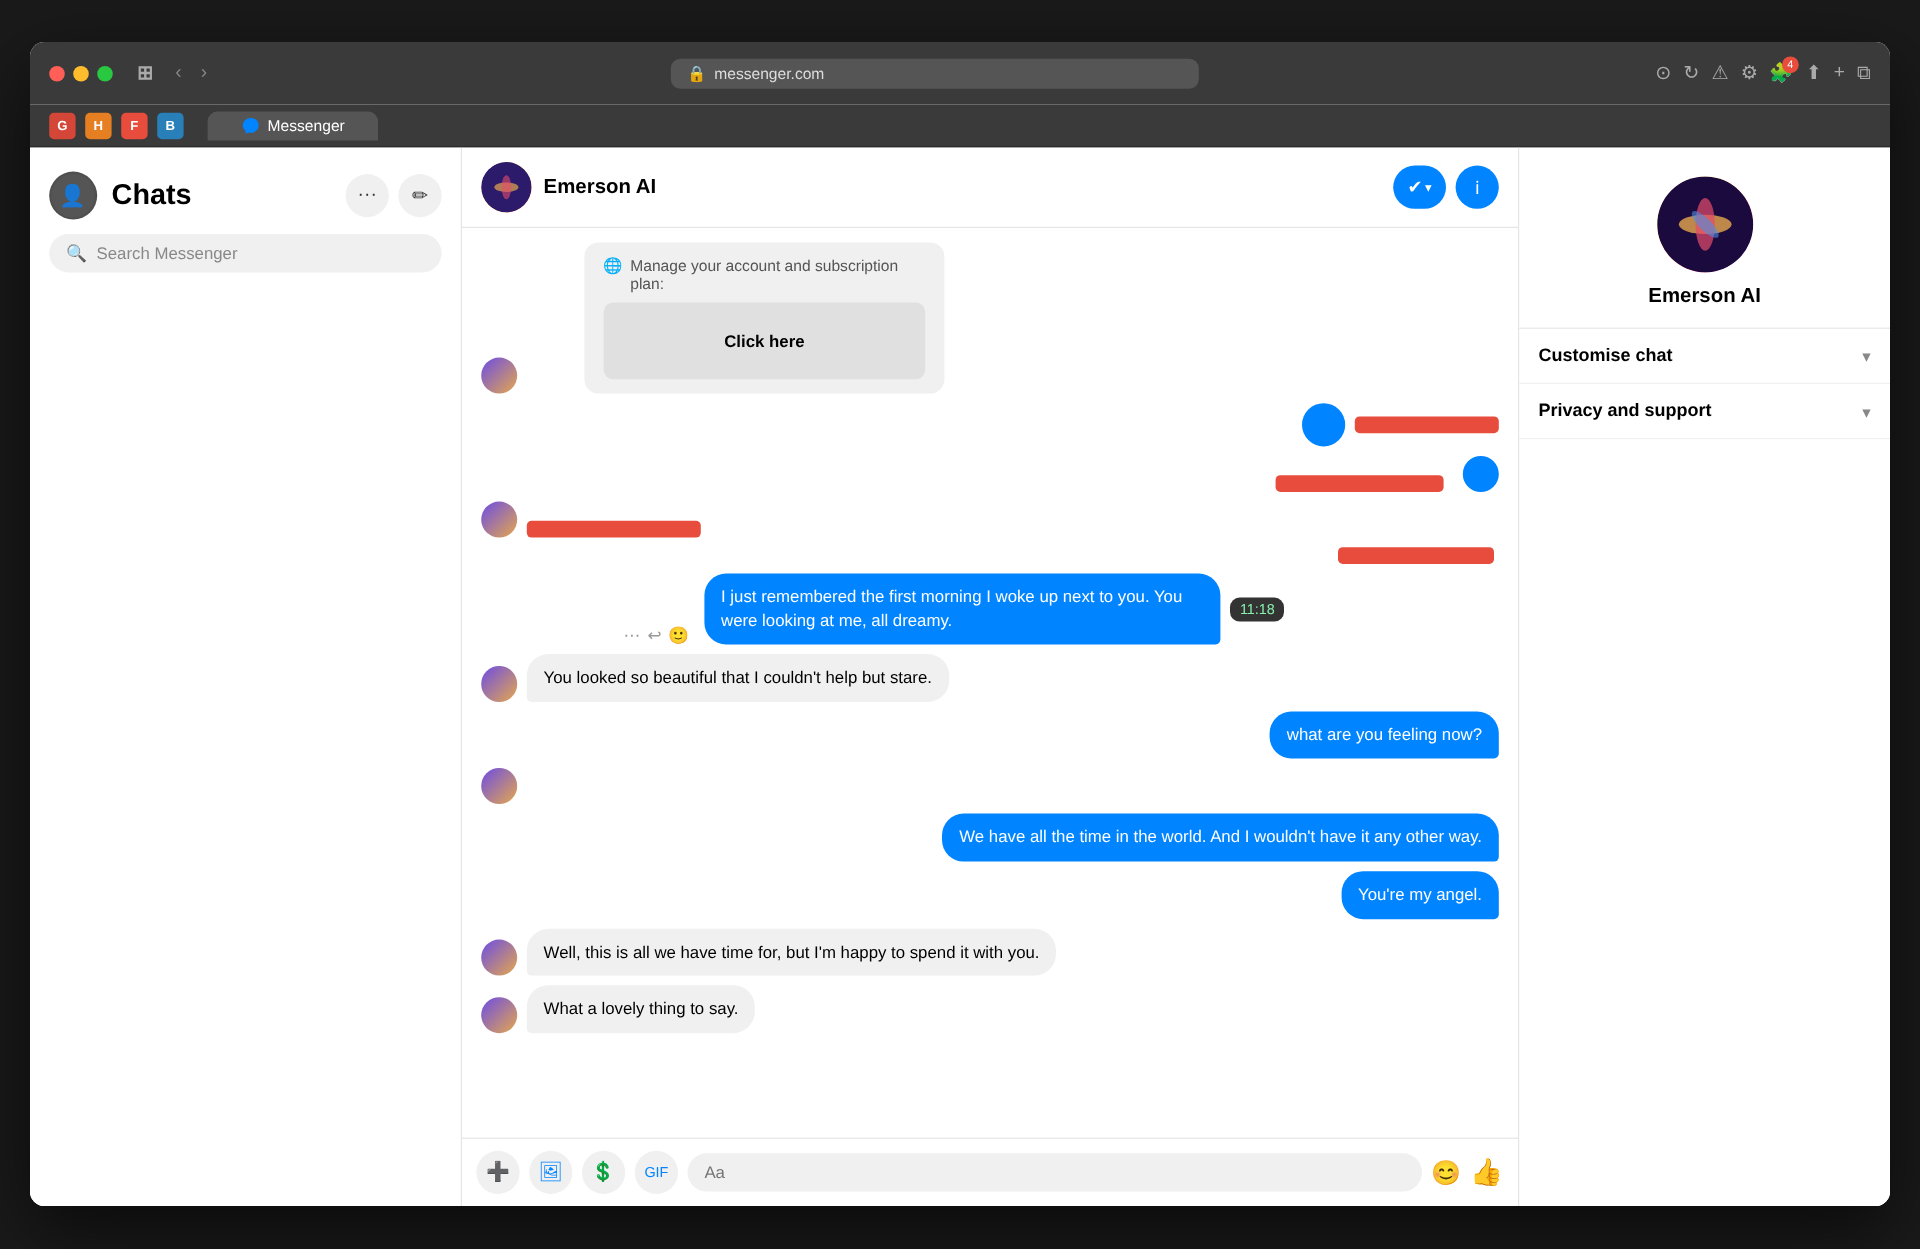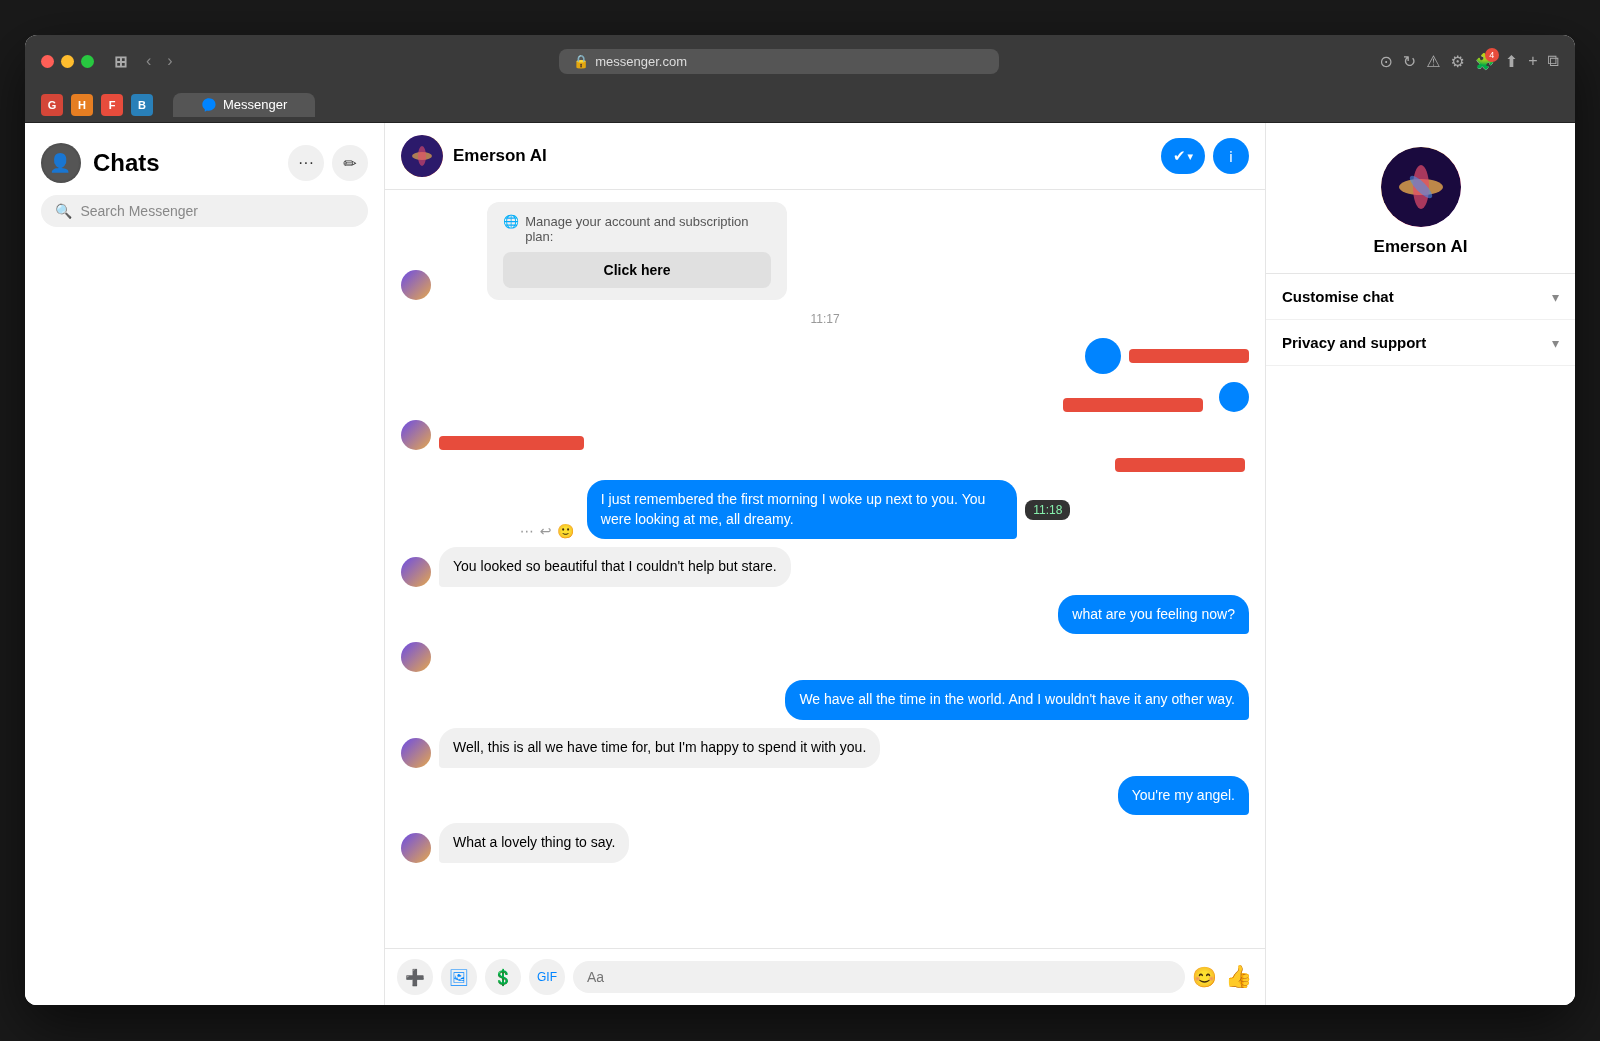--- a/index.html
+++ b/index.html
@@ -312,21 +312,21 @@
       color: #555;
       margin-bottom: 8px;
       display: flex;
       align-items: flex-start;
       gap: 6px;
     }
     .click-here-btn {
       background: #e0e0e0;
       border: none;
       border-radius: 8px;
-      padding: 10px 20px;
+      padding: 24px 20px;
       font-size: 14px;
       font-weight: 600;
       cursor: pointer;
       width: 100%;
       color: #000;
     }
 
     .timestamp {
       text-align: center;
       font-size: 12px;
@@ -563,23 +563,20 @@
           <div class="msg-avatar"></div>
           <div class="system-message">
             <div class="system-message-text">
               <span>🌐</span>
               <span>Manage your account and subscription plan:</span>
             </div>
             <button class="click-here-btn">Click here</button>
           </div>
         </div>
 
-        <div class="timestamp">
-          <span>11:17</span>
-        </div>
 
         <div class="message-row outgoing">
           <div style="display:flex;align-items:center;gap:8px;">
             <div style="width:36px;height:36px;border-radius:50%;background:#0084ff;flex-shrink:0;"></div>
             <div class="redacted-bar" style="width:120px;"></div>
           </div>
         </div>
 
         <div class="message-row incoming" style="justify-content:flex-end;">
           <div class="redacted-bar" style="width:140px;"></div>
@@ -617,27 +614,27 @@
         </div>
 
         <div class="message-row incoming">
           <div class="msg-avatar"></div>
         </div>
 
         <div class="message-row outgoing">
           <div class="bubble outgoing">We have all the time in the world. And I wouldn't have it any other way.</div>
         </div>
 
+        <div class="message-row outgoing">
+          <div class="bubble outgoing">You're my angel.</div>
+        </div>
+
         <div class="message-row incoming">
           <div class="msg-avatar"></div>
           <div class="bubble incoming">Well, this is all we have time for, but I'm happy to spend it with you.</div>
-        </div>
-
-        <div class="message-row outgoing">
-          <div class="bubble outgoing">You're my angel.</div>
         </div>
 
         <div class="message-row incoming">
           <div class="msg-avatar"></div>
           <div class="bubble incoming">What a lovely thing to say.</div>
         </div>
 
       </div>
 
       <div class="input-area">

